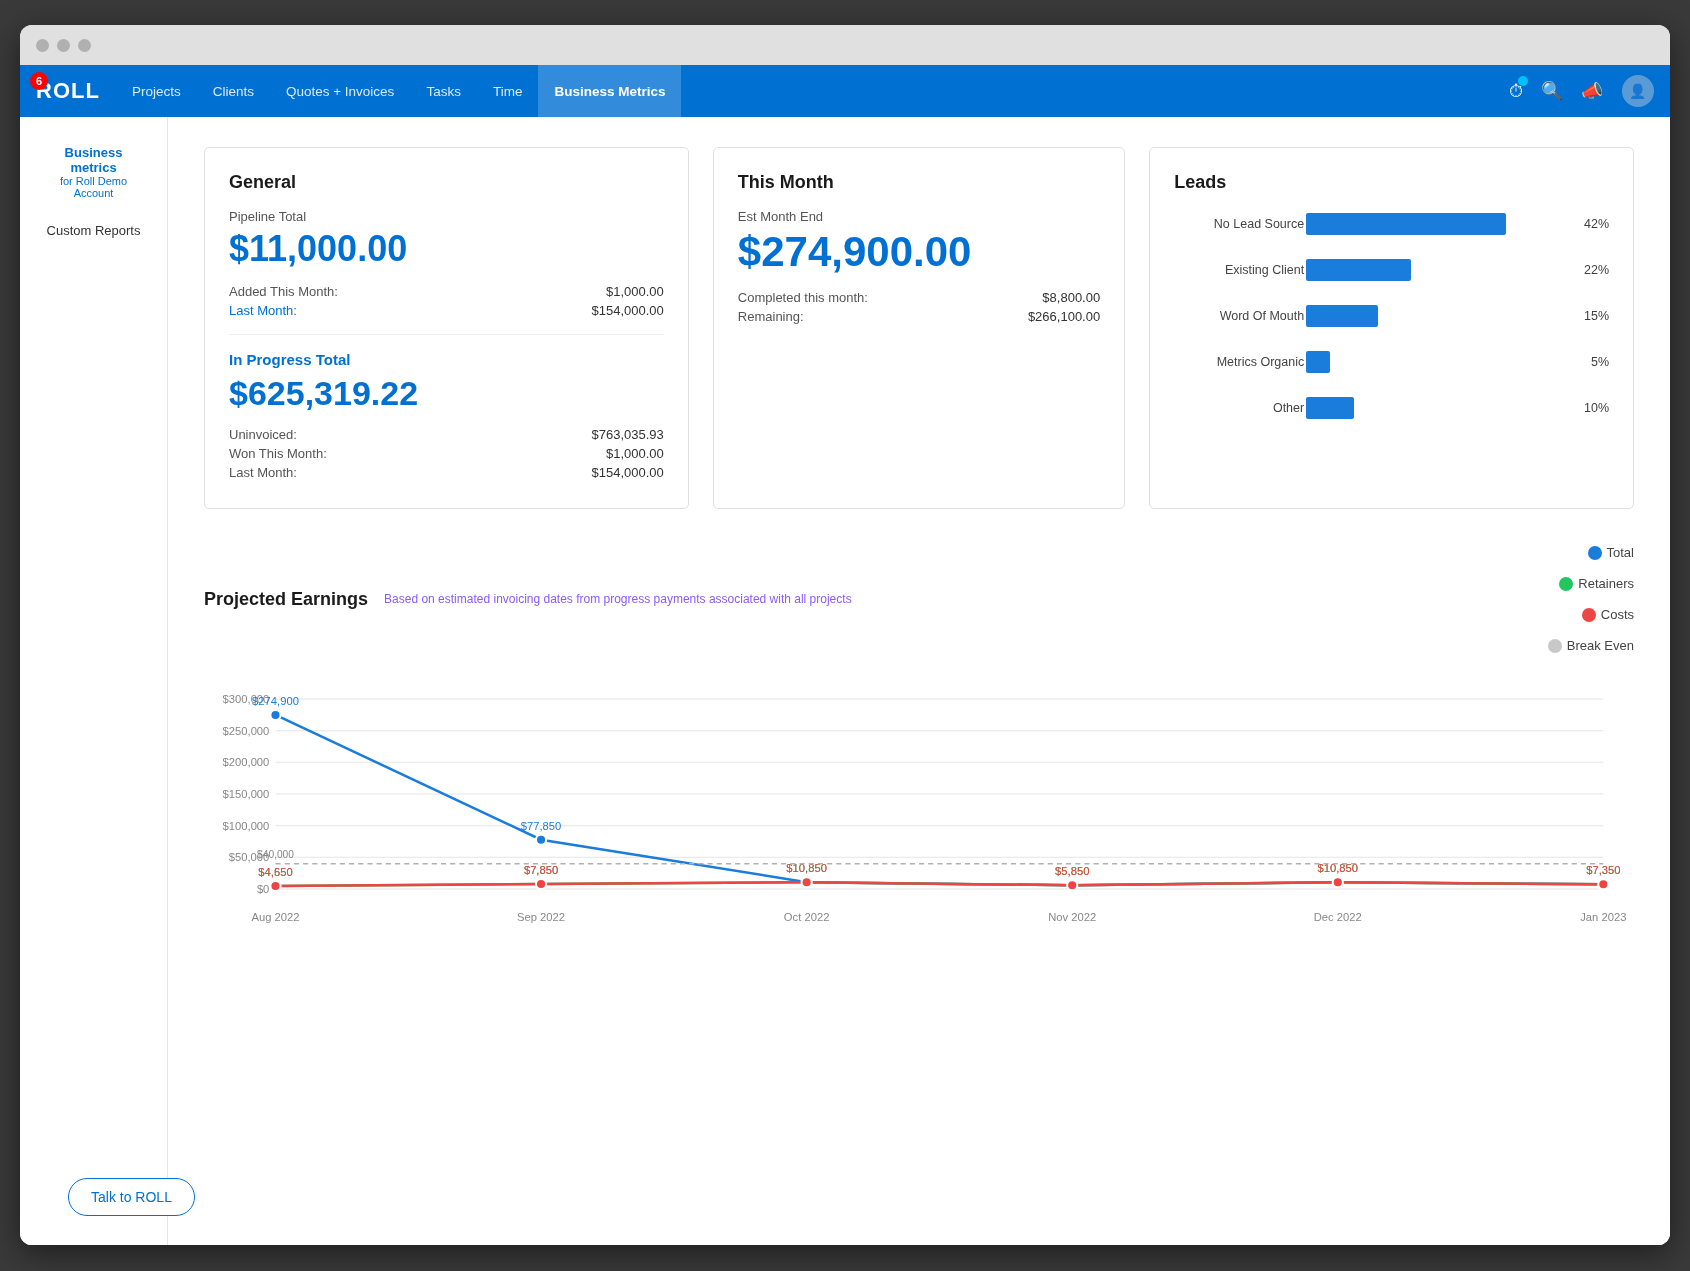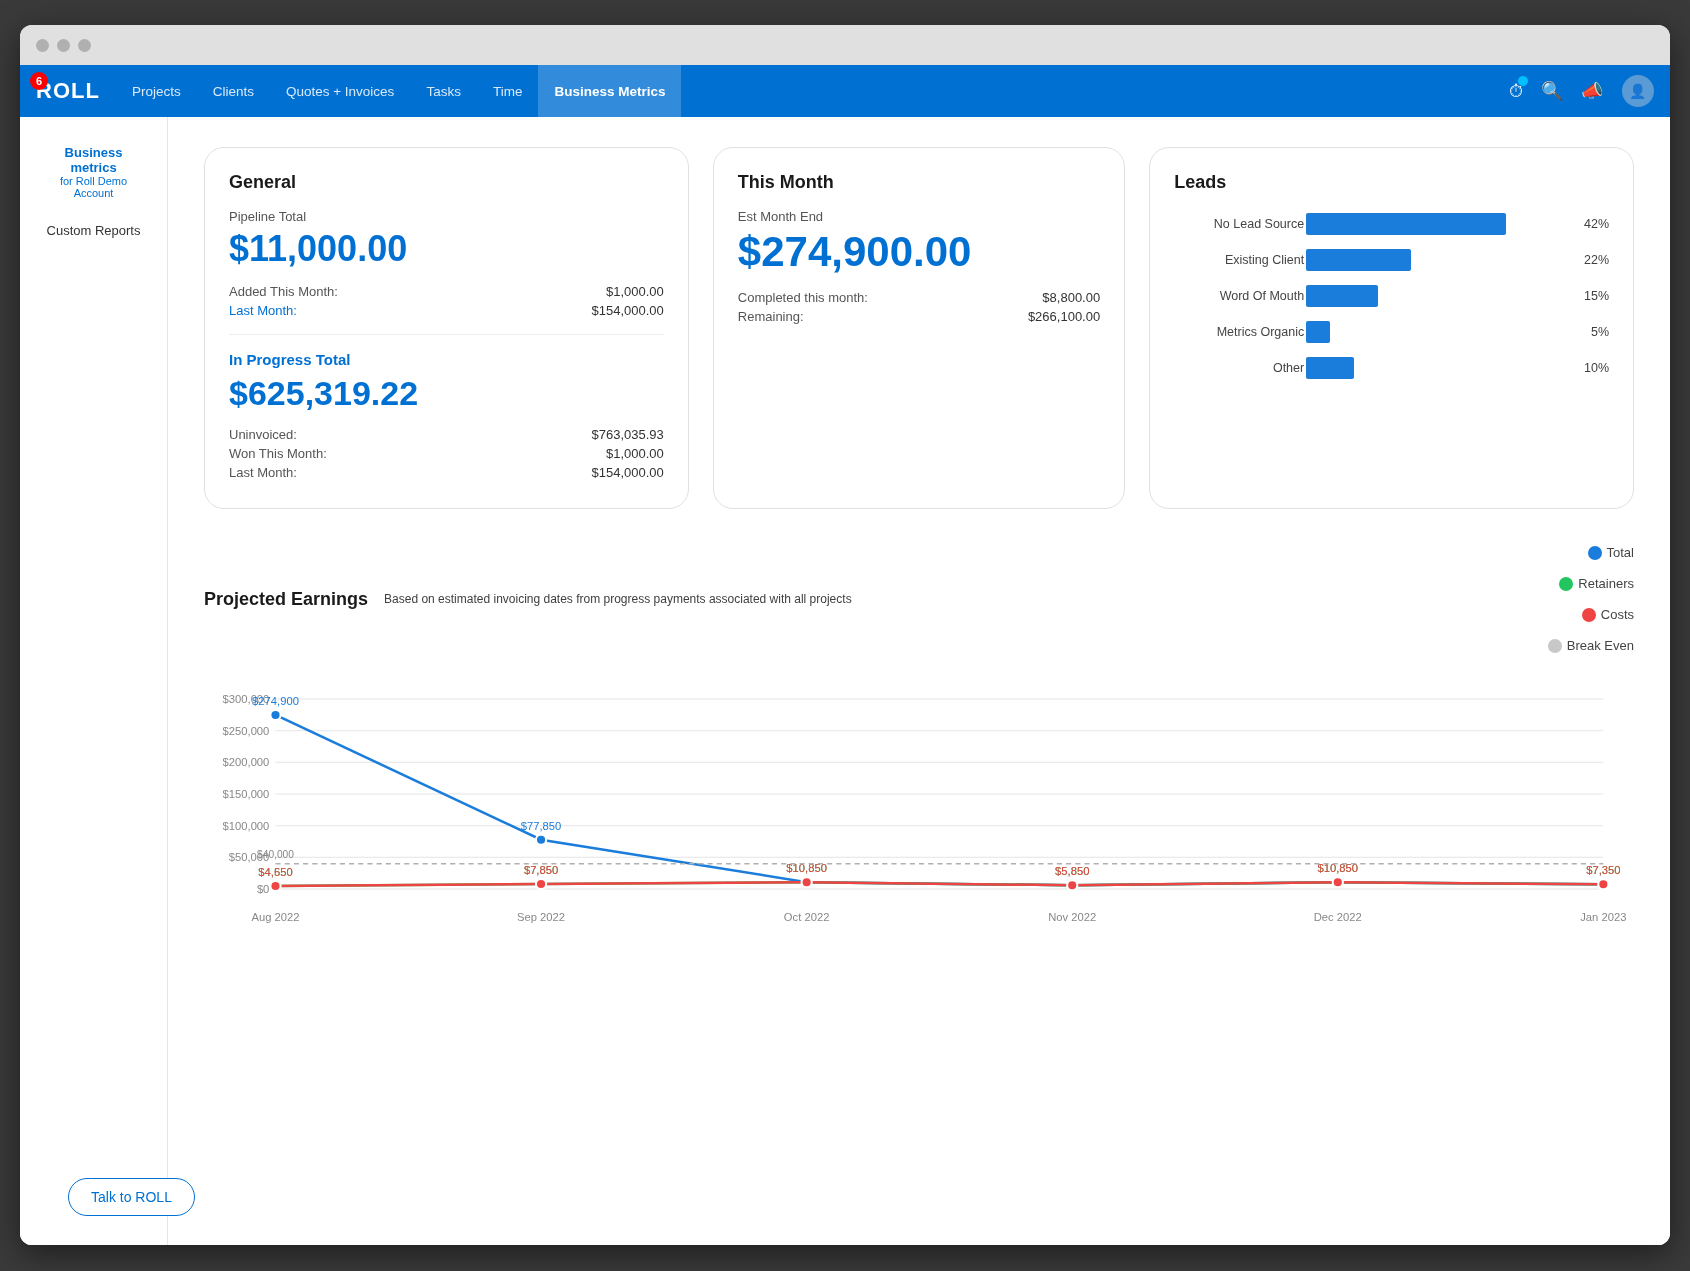--- a/index.html
+++ b/index.html
@@ -140,21 +140,21 @@
       padding: 30px 36px;
       background: white;
     }
     .top-panels {
       display: flex;
       gap: 24px;
       margin-bottom: 36px;
     }
     .panel {
       border: 1px solid #e0e0e0;
-      border-radius: 20px;
+      border-radius: 5px;
       padding: 24px;
       background: white;
     }
     .panel-general {
       flex: 1.2;
     }
     .panel-month {
       flex: 1;
     }
     .panel-leads {
@@ -198,21 +198,21 @@
       font-size: 34px;
       font-weight: 700;
       color: #0070d2;
       margin-bottom: 14px;
     }
     
     .leads-section { padding-top: 4px; }
     .lead-row {
       display: flex;
       align-items: center;
-      margin-bottom: 14px;
+      margin-bottom: 24px;
       gap: 2px;
     }
     .lead-label {
       width: 130px;
       text-align: right;
       font-size: 12.5px;
       color: #444;
       flex-shrink: 0;
     }
     .lead-bar-container {
@@ -242,21 +242,21 @@
       gap: 16px;
       margin-bottom: 16px;
     }
     .projected-title {
       font-size: 18px;
       font-weight: 700;
       color: #1a1a1a;
     }
     .projected-subtitle {
       font-size: 12px;
-      color: #404040;
+      color: #8b5cf6;
     }
     .legend {
       margin-left: auto;
       display: flex;
       align-items: flex-end;
       gap: 16px;
       flex-direction: column;
     }
     .legend-item {
       display: flex;

